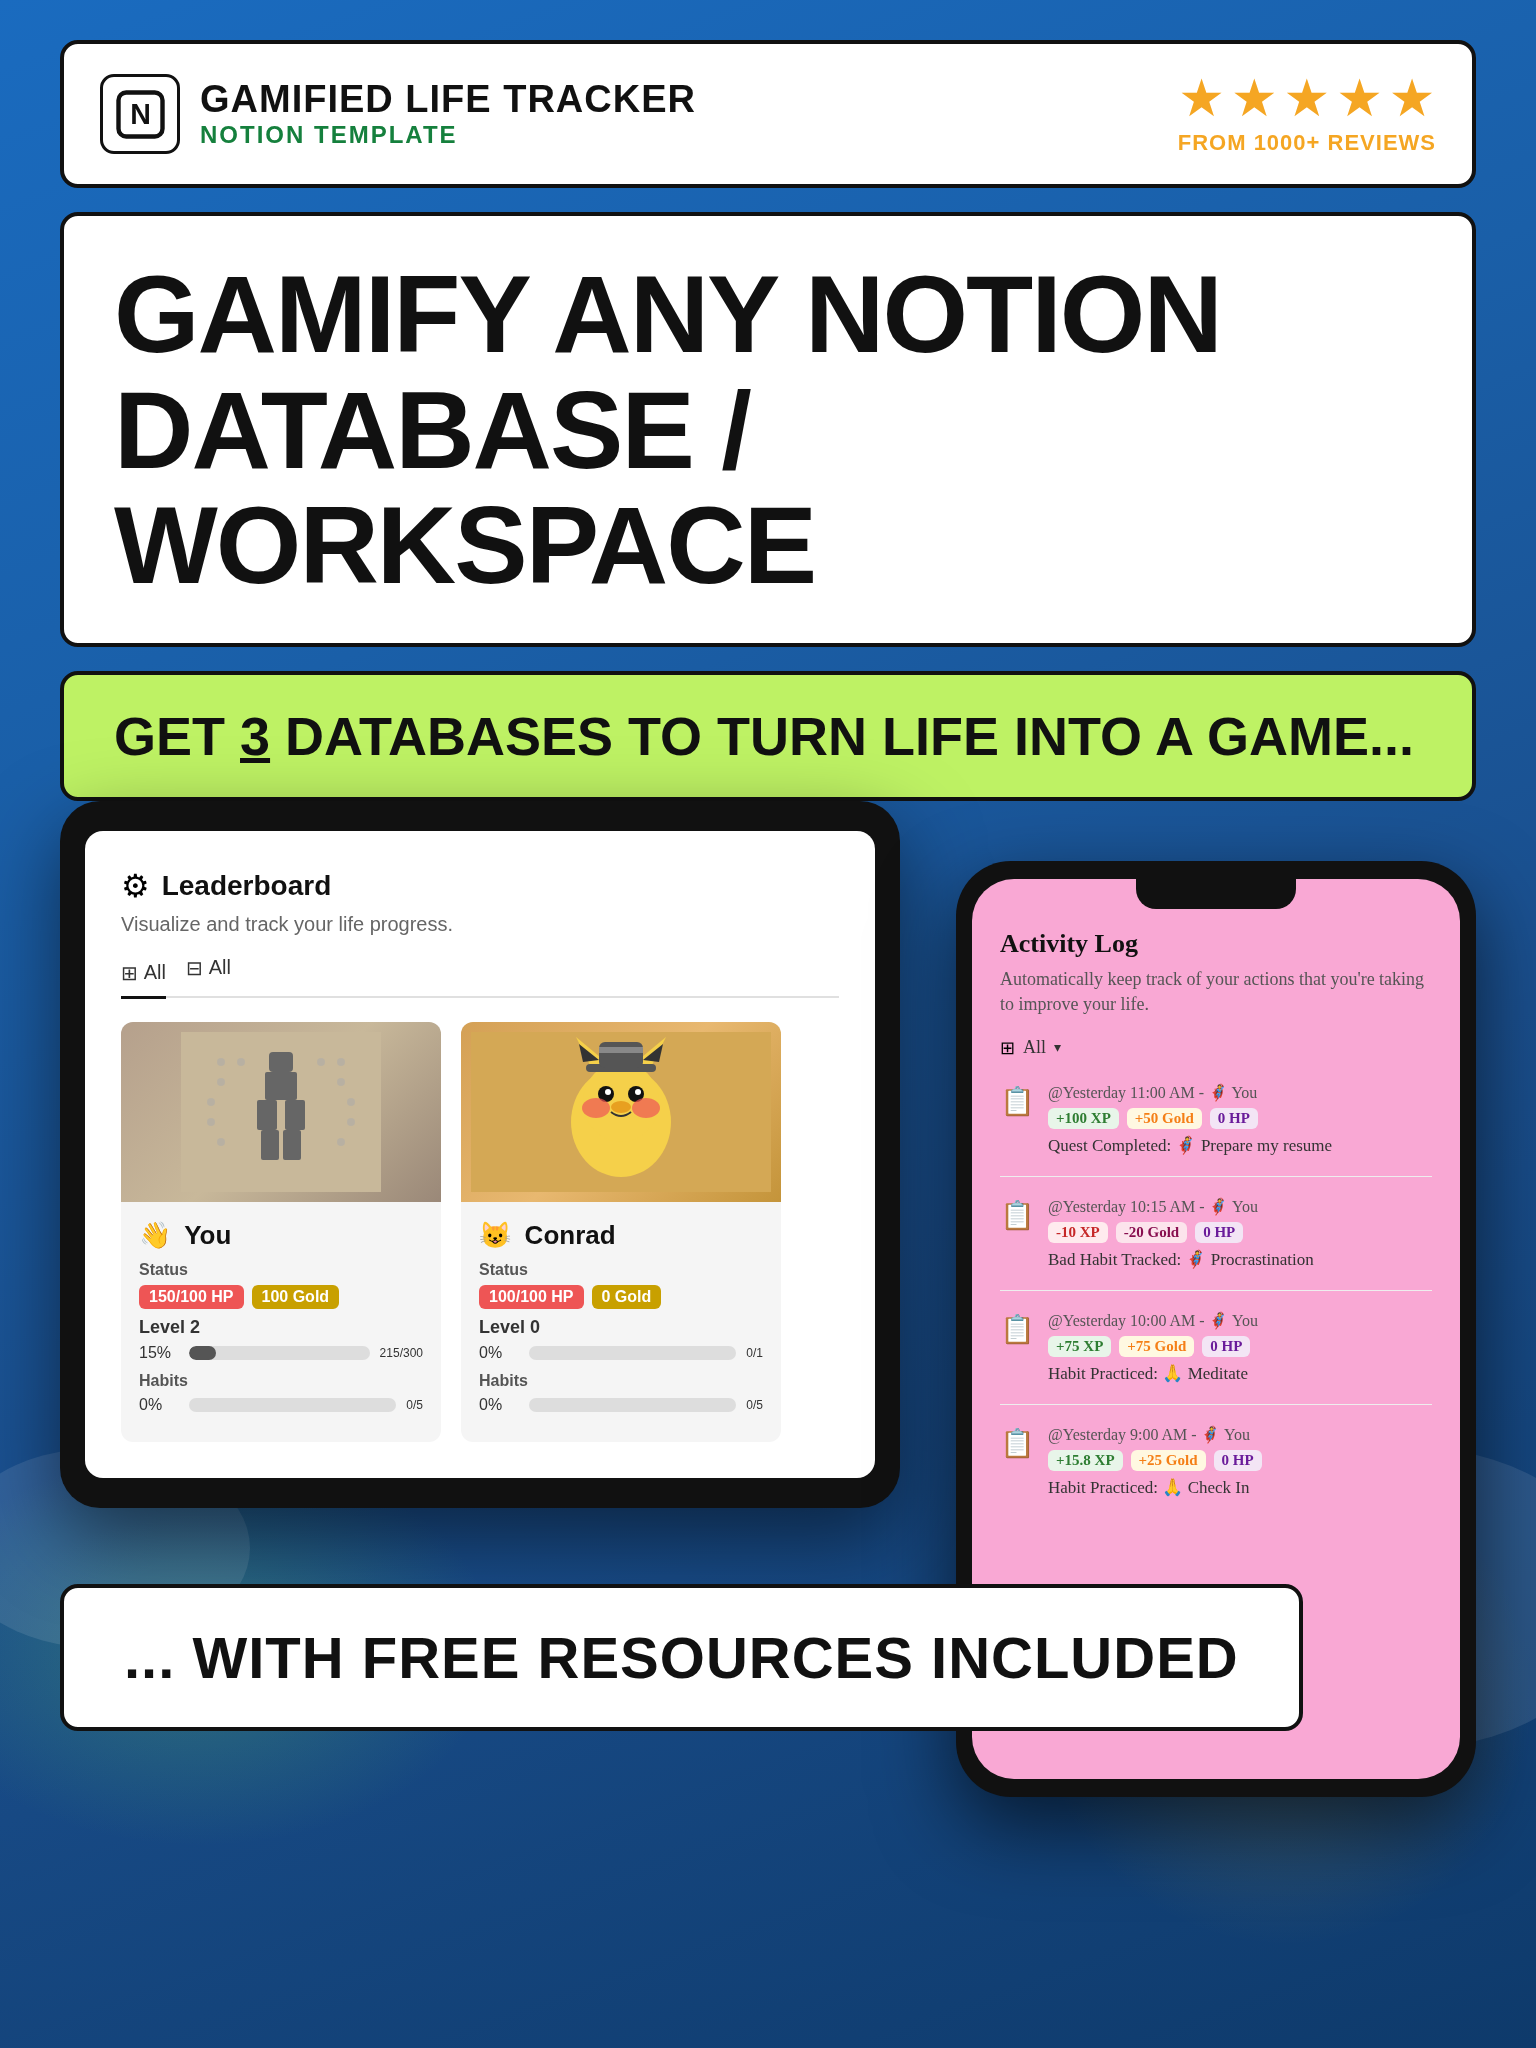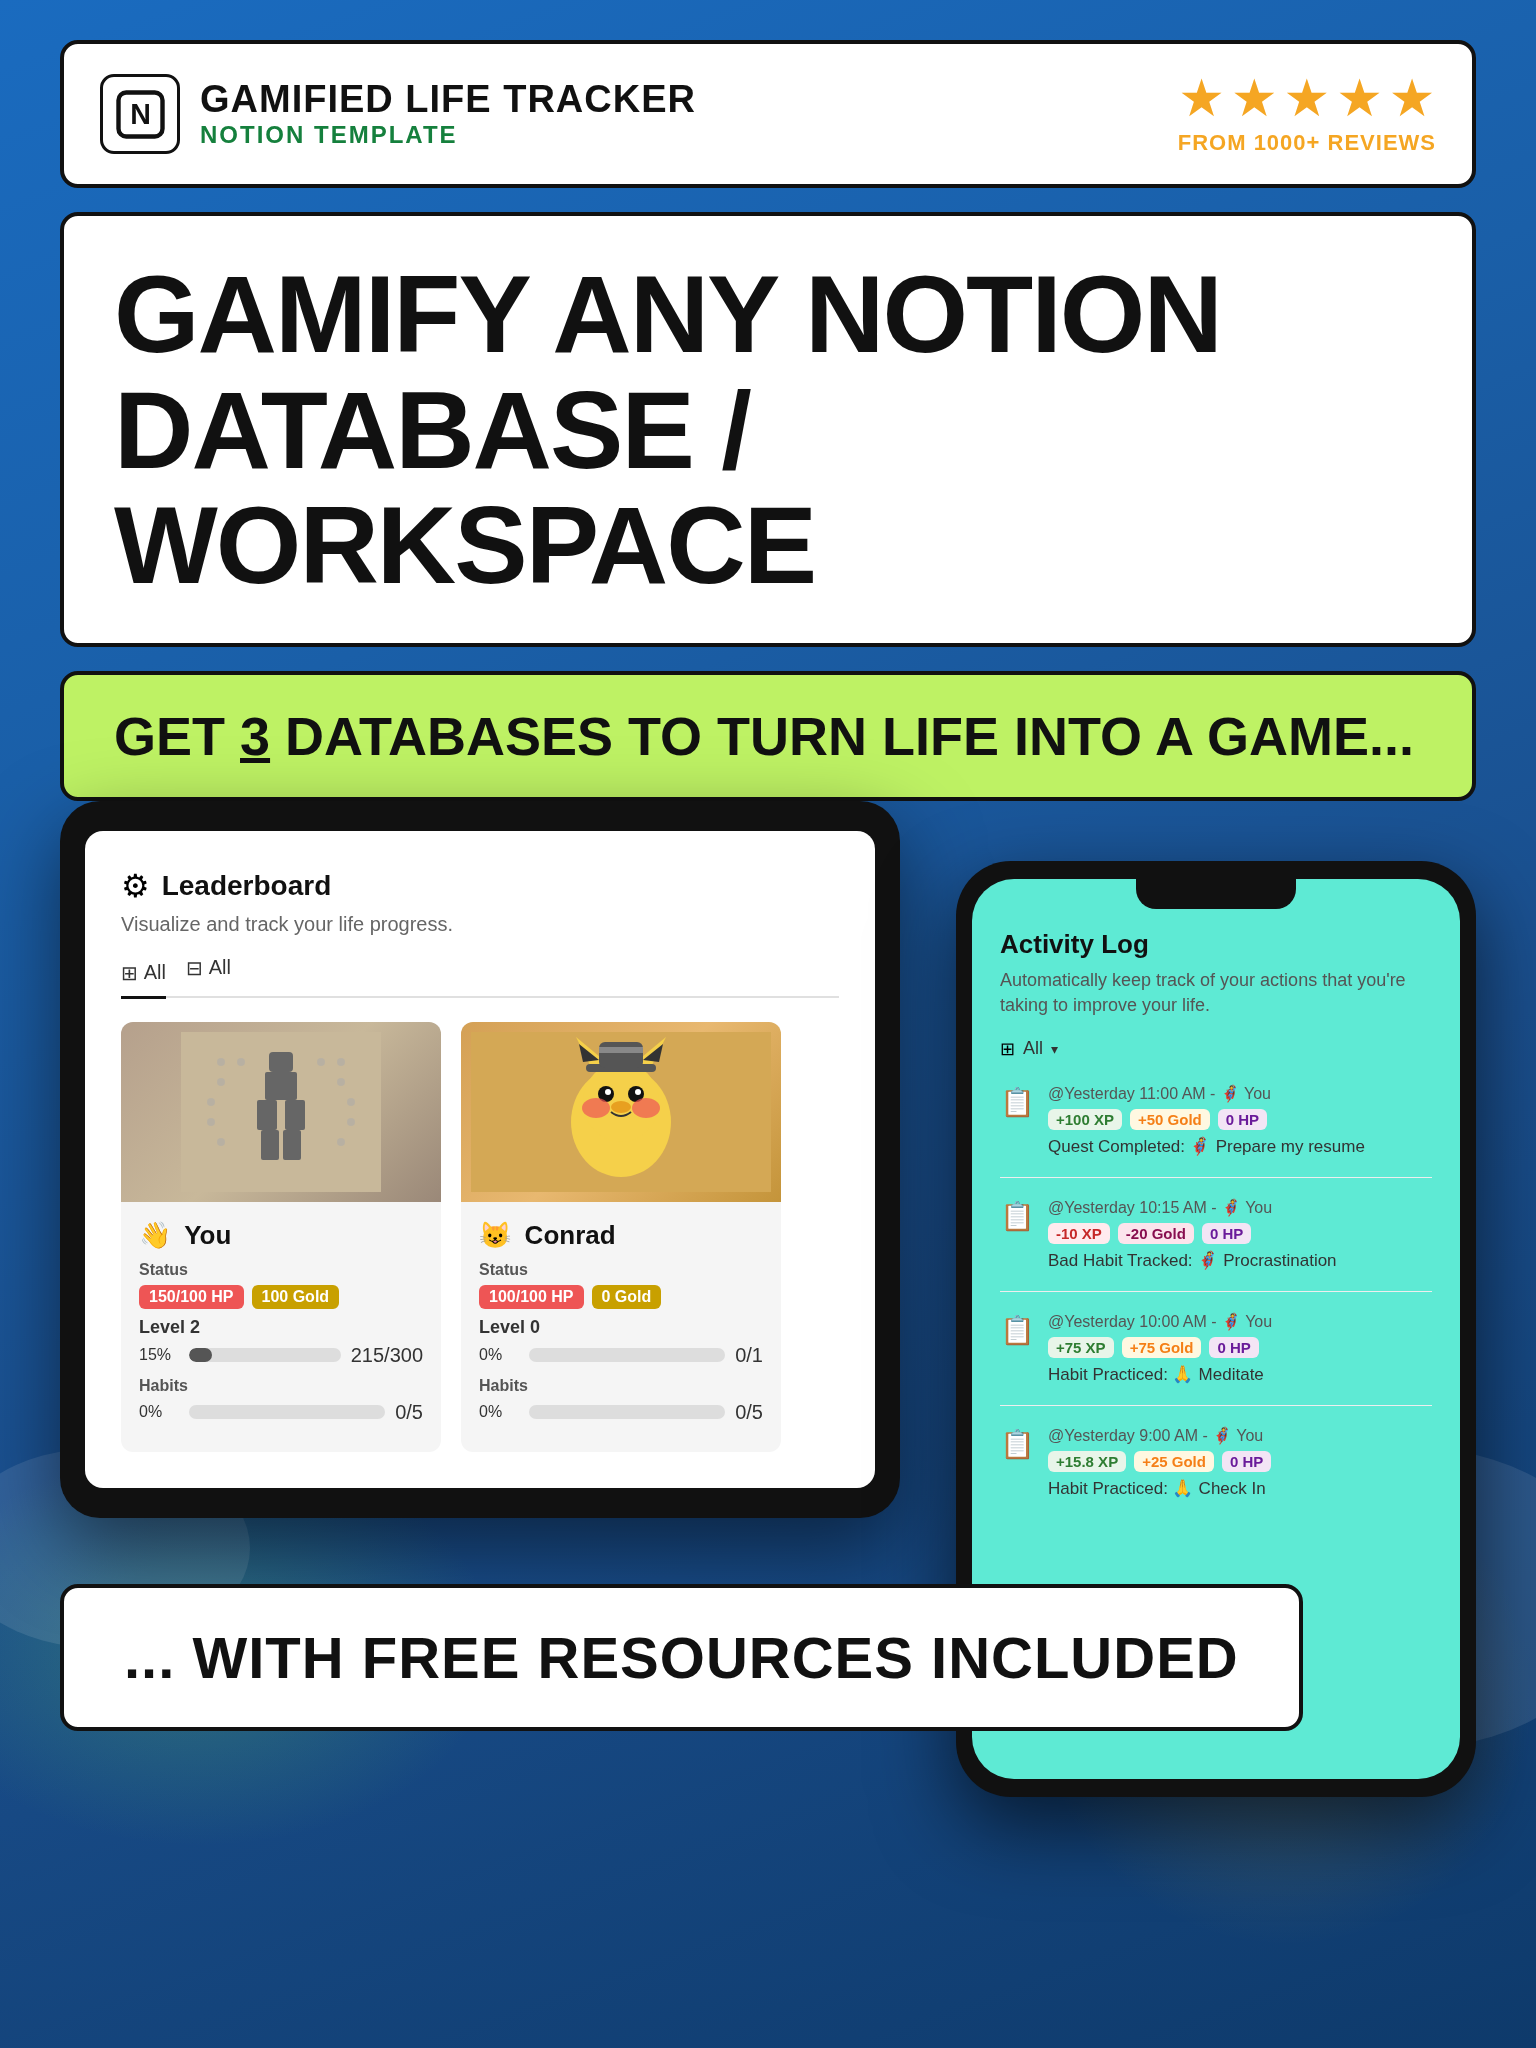--- a/index.html
+++ b/index.html
@@ -335,21 +335,21 @@
       overflow: hidden;
     }
 
     .progress-bar-fill {
       height: 100%;
       background: #555;
       border-radius: 7px;
     }
 
     .xp-label {
-      font-size: 20px;
+      font-size: 12px;
       color: #333;
     }
 
     
     .phone-wrap {
       position: absolute;
       right: 0;
       top: 60px;
       width: 520px;
       z-index: 3;
@@ -369,25 +369,26 @@
       left: 50%;
       transform: translateX(-50%);
       width: 160px;
       height: 30px;
       background: #111;
       border-radius: 0 0 20px 20px;
       z-index: 10;
     }
 
     .phone-screen {
-      background: #5eead4;
+      background: #f9a8d4;
       border-radius: 42px;
       overflow: hidden;
       padding: 50px 28px 28px;
       min-height: 900px;
+      font-family: Liberation Serif, serif;
     }
 
     .activity-title {
       font-size: 26px;
       font-weight: 700;
       color: #111;
       margin-bottom: 8px;
     }
 
     .activity-desc {

